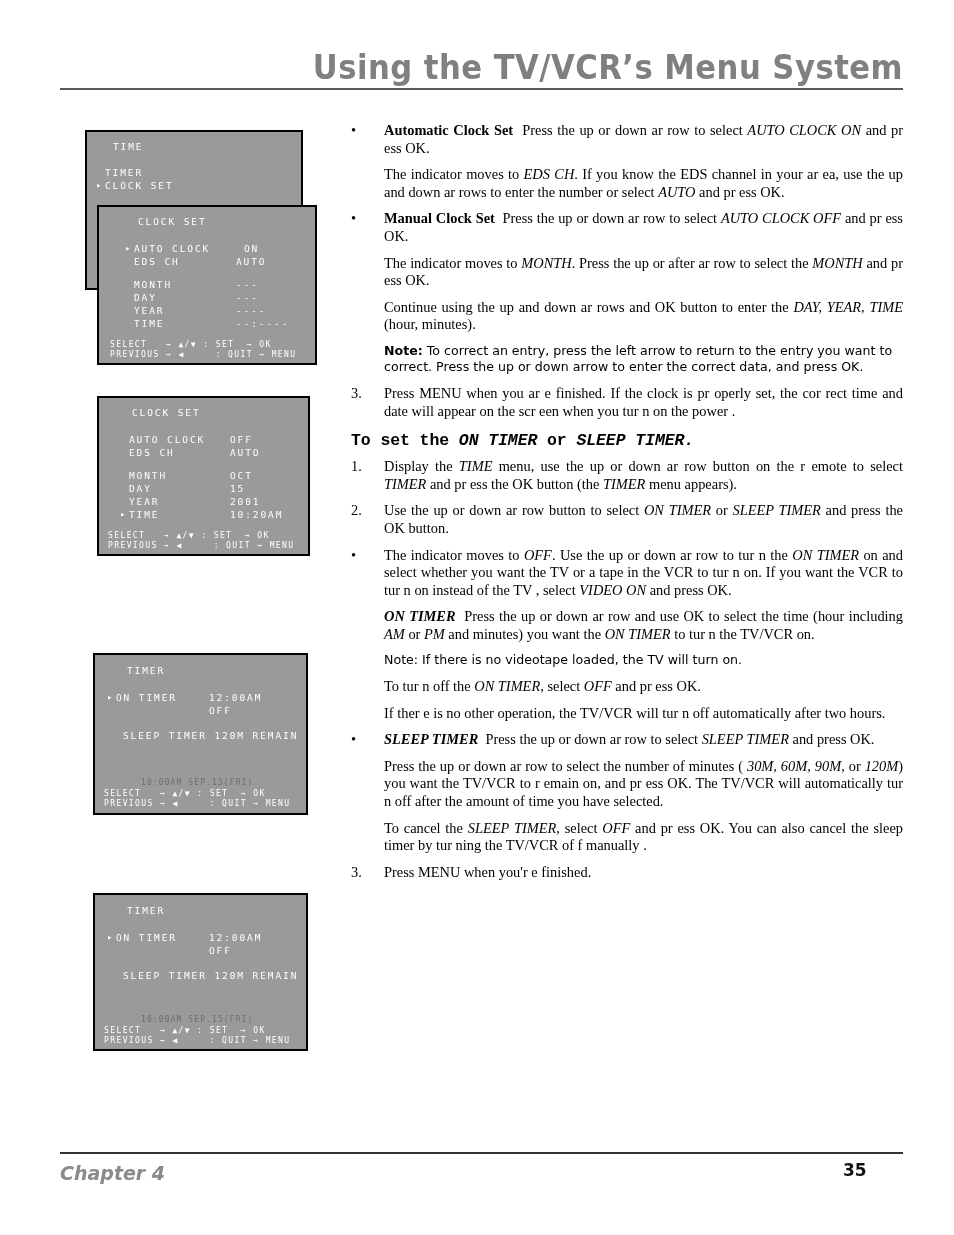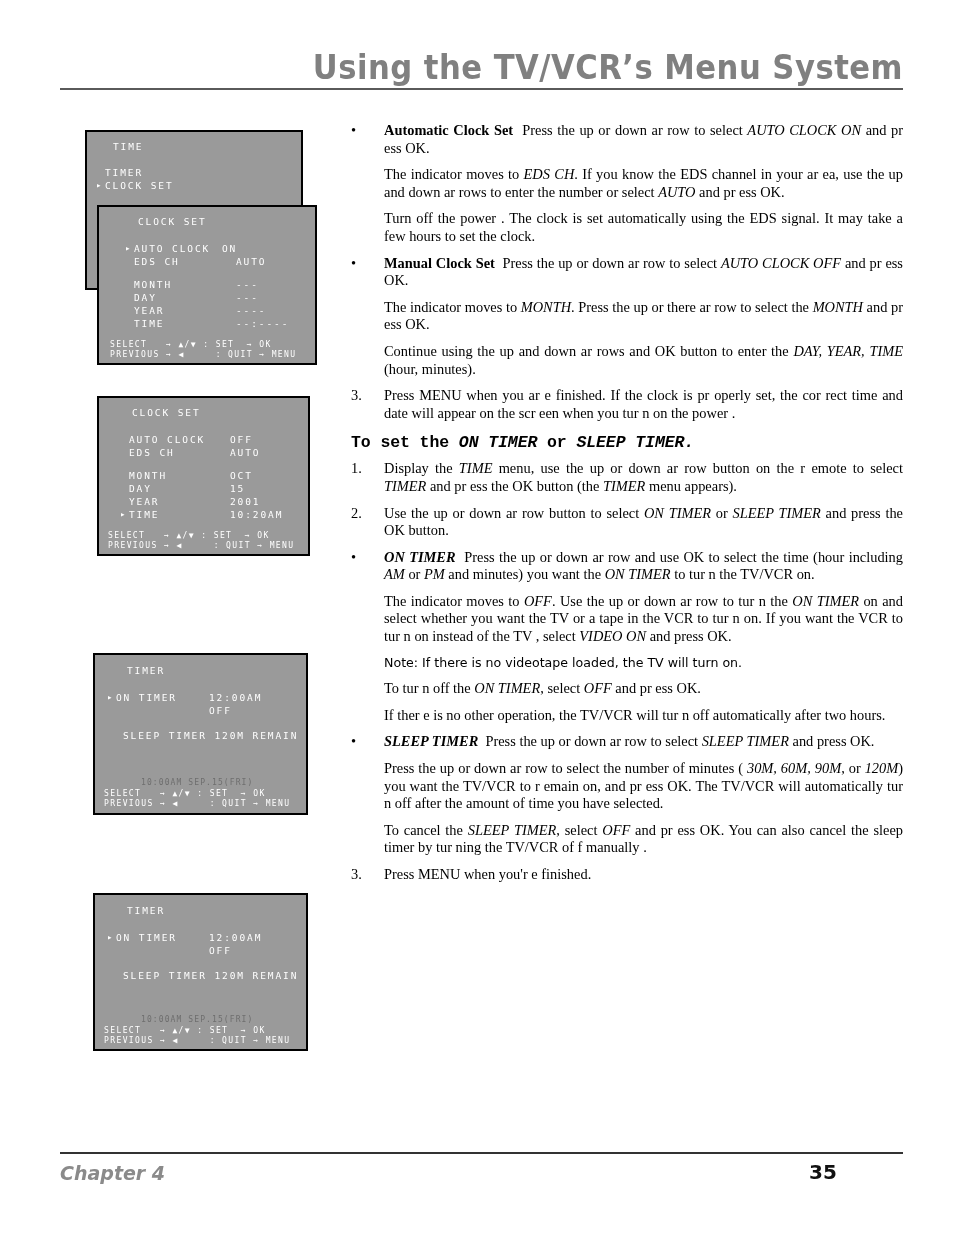--- a/index.html
+++ b/index.html
@@ -155,27 +155,27 @@
     left: 60px;
     top: 1162px;
     font-family: "DejaVu Sans", sans-serif;
     font-style: italic;
     font-weight: bold;
     font-size: 19px;
     color: #8a8a8a;
   }
   .footer-page {
     position: absolute;
-    left: 793px;
+    left: 843px;
     top: 1160px;
     width: 60px;
-    text-align: center;
+    text-align: left;
     font-family: "DejaVu Sans", sans-serif;
     font-weight: bold;
-    font-size: 20px;
+    font-size: 17px;
     color: #111;
   }
 </style>
 </head>
 <body>
 
 <div class="page-title">Using the TV/VCR’s Menu System</div>
 <div class="header-rule"></div>
 
 <div class="tv-panel" id="panel-time">
@@ -183,21 +183,21 @@
   <div class="tv-row" style="left:18px; top:35px;">TIMER</div>
   <div class="tv-marker" style="left:9px; top:48px;">▸</div>
   <div class="tv-row" style="left:18px; top:48px;">CLOCK SET</div>
 </div>
 
 <div class="tv-panel" id="panel-clockset-a">
   <div class="tv-row" style="left:39px; top:9px;">CLOCK SET</div>
 
   <div class="tv-marker" style="left:26px; top:36px;">▸</div>
   <div class="tv-row" style="left:35px; top:36px;">AUTO CLOCK</div>
-  <div class="tv-row" style="left:123px; top:36px;">ON</div>
+  <div class="tv-row" style="left:145px; top:36px;">ON</div>
 
   <div class="tv-row" style="left:35px; top:49px;">EDS CH</div>
   <div class="tv-row" style="left:137px; top:49px;">AUTO</div>
 
   <div class="tv-row" style="left:35px; top:72px;">MONTH</div>
   <div class="tv-row" style="left:137px; top:72px;">---</div>
 
   <div class="tv-row" style="left:35px; top:85px;">DAY</div>
   <div class="tv-row" style="left:137px; top:85px;">---</div>
 
@@ -266,29 +266,29 @@
   <div class="tv-foot" style="left:9px; top:131px;">SELECT   → ▲/▼ : SET  → OK</div>
   <div class="tv-foot" style="left:9px; top:141px;">PREVIOUS → ◀     : QUIT → MENU</div>
 </div>
 
 <div class="content">
 
   <div class="bullet-item">
     <span class="mark">•</span>
     <p class="body"><b>Automatic Clock Set</b>&nbsp;&nbsp;<span>Press the up or down ar  row to select </span><i>AUTO CLOCK ON</i><span> and pr ess OK.</span></p>
     <p class="body"><span>The indicator moves to </span><i>EDS CH</i><span>. If you know the EDS channel in your ar  ea, use the up and down ar  rows to enter the number or select </span><i>AUTO</i><span> and pr ess OK.</span></p>
-    <p class="body">Turn off the power . The clock is set automatically using the EDS signal. It may take a few hours to set the clock.</p>
   </div>
 
   <div class="bullet-item">
     <span class="mark">•</span>
     <p class="body"><b>Manual Clock Set</b>&nbsp;&nbsp;<span>Press the up or down ar  row to select </span><i>AUTO CLOCK OFF</i><span> and pr ess OK.</span></p>
-    <p class="body"><span>The indicator moves to </span><i>MONTH</i><span>. Press the up or there ar  row to select the </span><i>MONTH</i><span> and pr ess OK.</span></p>
+    <p class="body"><span>The indicator moves to </span><i>MONTH</i><span>. Press the up or after ar  row to select the </span><i>MONTH</i><span> and pr ess OK.</span></p>
     <p class="body"><span>Continue using the up and down ar   rows and OK button to enter the </span><i>DAY, YEAR, TIME</i><span> (hour, minutes).</span></p>
 
+    <p class="note-block"><span class="b">Note:</span><span> To correct an entry, press the left arrow to return to the entry you want to correct. Press the up or down arrow to enter the correct data, and press OK.</span></p>
   </div>
 
   <div class="num-item">
     <span class="mark">3.</span>
     <p class="body">Press MENU when you ar  e finished. If the clock is pr  operly set, the cor  rect time and date will appear on the scr    een when you tur  n on the power .</p>
   </div>
 
   <h2 class="section-heading"><span>To set the </span><span class="i">ON TIMER</span><span> or </span><span class="i">SLEEP TIMER.</span></h2>
 
   <div class="num-item">
@@ -296,23 +296,23 @@
     <p class="body"><span>Display the </span><i>TIME</i><span> menu, use the up or down ar   row button on the r   emote to select </span><i>TIMER</i><span> and pr ess the OK button (the </span><i>TIMER</i><span> menu appears).</span></p>
   </div>
 
   <div class="num-item">
     <span class="mark">2.</span>
     <p class="body"><span>Use the up or down ar  row button to select </span><i>ON TIMER</i><span> or </span><i>SLEEP TIMER</i><span> and press the OK button.</span></p>
   </div>
 
   <div class="bullet-item">
     <span class="mark">•</span>
+    <p class="body"><span>The indicator moves to </span><i>OFF</i><span>. Use the up or down ar  row to tur  n the </span><i>ON TIMER</i><span> on and select whether you want the TV or a tape in the VCR to tur    n on. If you want the VCR to tur   n on instead of the TV  , select </span><i>VIDEO ON</i><span> and press OK.</span></p>
+
     <p class="body"><span class="bi">ON TIMER</span>&nbsp;&nbsp;<span>Press the up or down ar  row and use OK to select the time (hour including </span><i>AM</i><span> or </span><i>PM</i><span> and minutes) you want the </span><i>ON TIMER</i><span> to tur n the TV/VCR on.</span></p>
-
-    <p class="body"><span>The indicator moves to </span><i>OFF</i><span>. Use the up or down ar  row to tur  n the </span><i>ON TIMER</i><span> on and select whether you want the TV or a tape in the VCR to tur    n on. If you want the VCR to tur   n on instead of the TV  , select </span><i>VIDEO ON</i><span> and press OK.</span></p>
 
     <p class="note-block">Note: If there is no videotape loaded, the TV will turn on.</p>
 
     <p class="body"><span>To tur n off the </span><i>ON TIMER</i><span>, select </span><i>OFF</i><span> and pr ess OK.</span></p>
 
     <p class="body">If ther e is no other operation, the TV/VCR will tur    n off automatically after two hours.</p>
   </div>
 
   <div class="bullet-item">
     <span class="mark">•</span>

